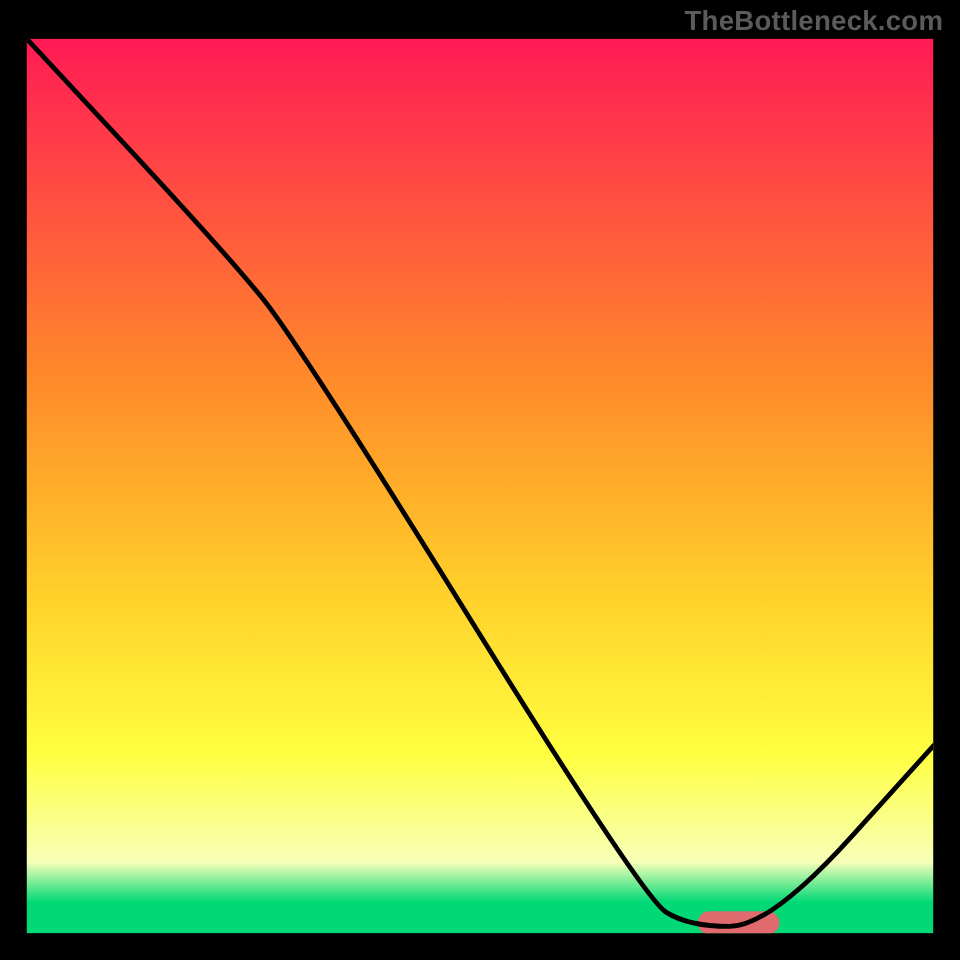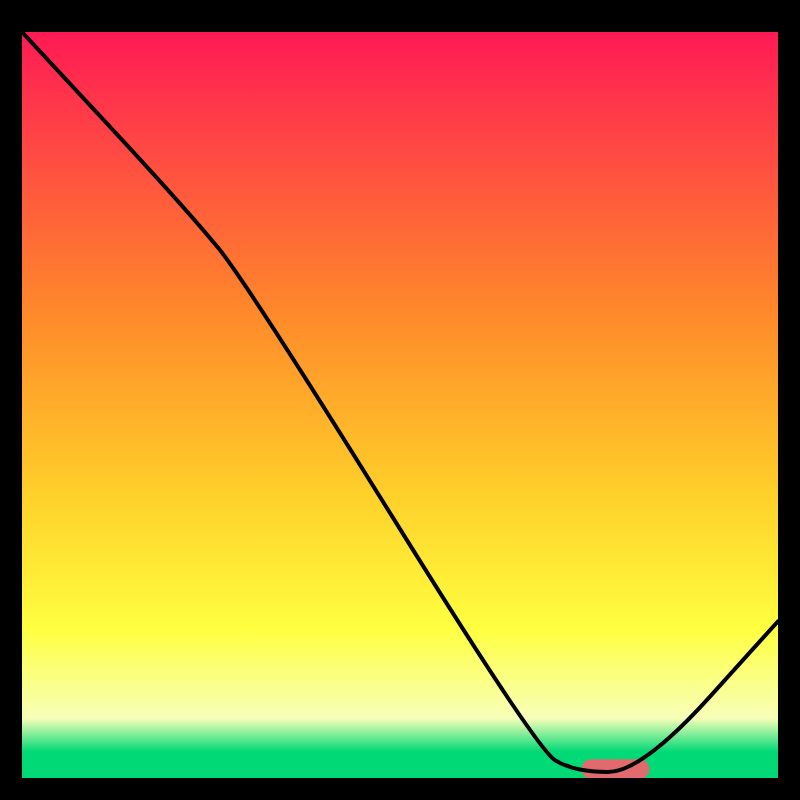--- a/index.html
+++ b/index.html
@@ -39,20 +39,21 @@
   .plot svg {
     width: 100%;
     height: 100%;
     display: block;
   }
 </style>
 </head>
 <body>
 
 <div class="frame">
+  <div class="watermark">TheBottleneck.com</div>
   <div class="plot">
     <svg viewBox="0 0 756 746" preserveAspectRatio="none">
       <defs>
         <linearGradient id="bg" x1="0" y1="0" x2="0" y2="1">
 
         <stop offset="0%" stop-color="#ff1a55"></stop>
             <stop offset="38%" stop-color="#ff8a2a"></stop>
             <stop offset="62%" stop-color="#ffd02a"></stop>
             <stop offset="80%" stop-color="#ffff40"></stop>
             <stop offset="92%" stop-color="#f7ffb8"></stop>

